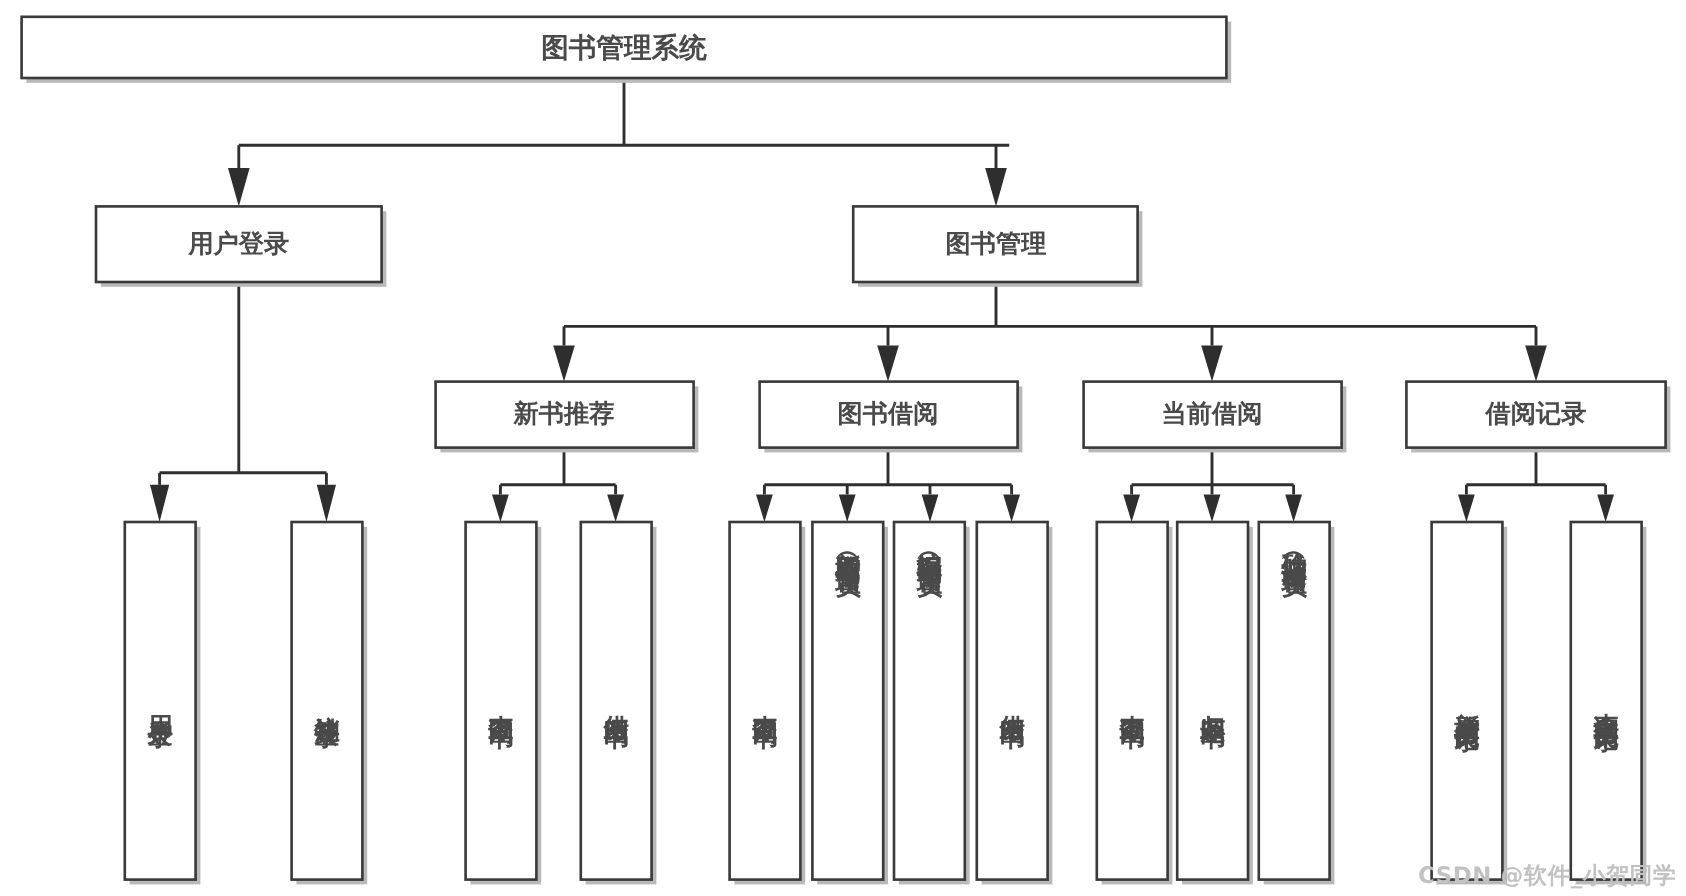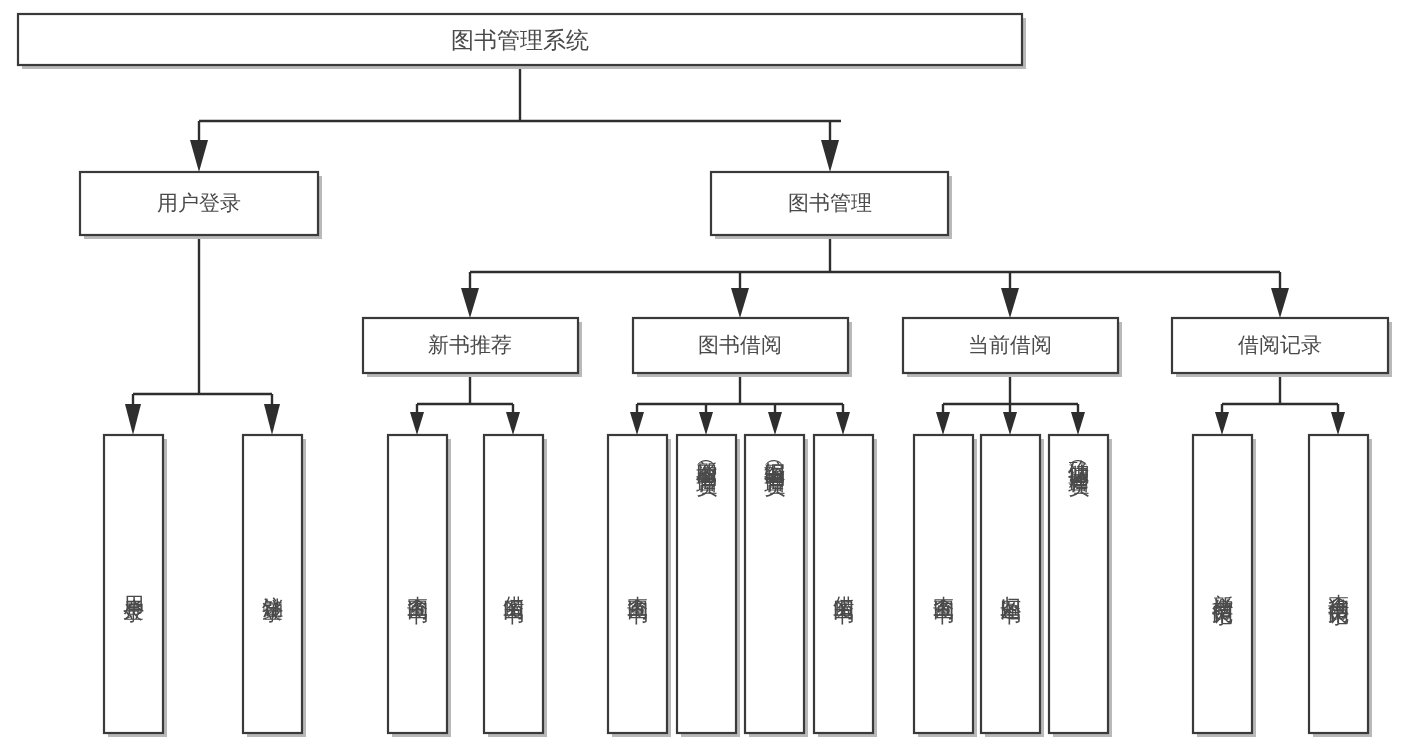--- a/index.html
+++ b/index.html
@@ -12,20 +12,21 @@
     width: 1405px;
     height: 747px;
     overflow: hidden;
     font-family: "DejaVu Sans", "Liberation Sans", sans-serif;
   }
   #diagram-root {
     position: relative;
     width: 1405px;
     height: 747px;
     background: #ffffff;
+    font-weight: bold;
   }
   svg.diagram-canvas {
     position: absolute;
     left: 0;
     top: 0;
     width: 1405px;
     height: 747px;
   }
   .node-box {
     fill: #ffffff;
@@ -255,14 +256,15 @@
     <span class="node-label-v" style="position:static;">确认归还（管理员）</span>
   </div>
 
   <div class="vlabel-wrap" style="left:1193px; top:435px; width:59px; height:298px; align-items:center;">
     <span class="node-label-v" style="position:static;">新增借阅记录</span>
   </div>
   <div class="vlabel-wrap" style="left:1309px; top:435px; width:59px; height:298px; align-items:center;">
     <span class="node-label-v" style="position:static;">查询借阅记录</span>
   </div>
 
+  <div class="watermark">CSDN @软件_小贺同学</div>
 
 </div>
 
 </body></html>

